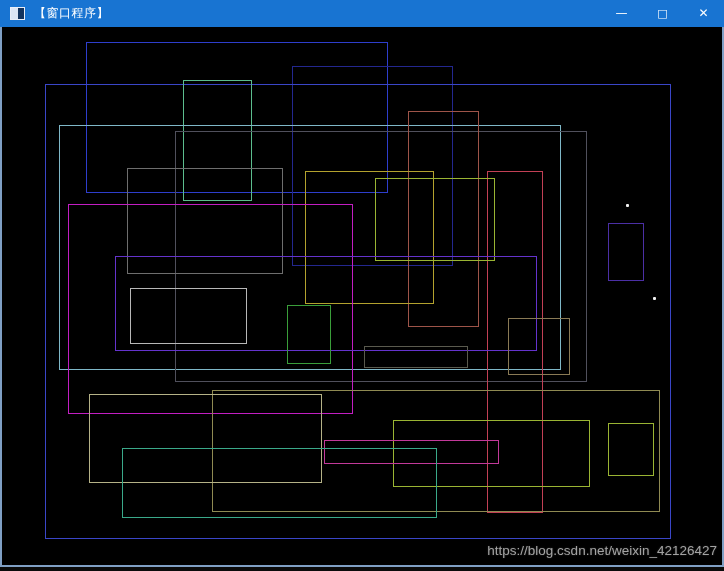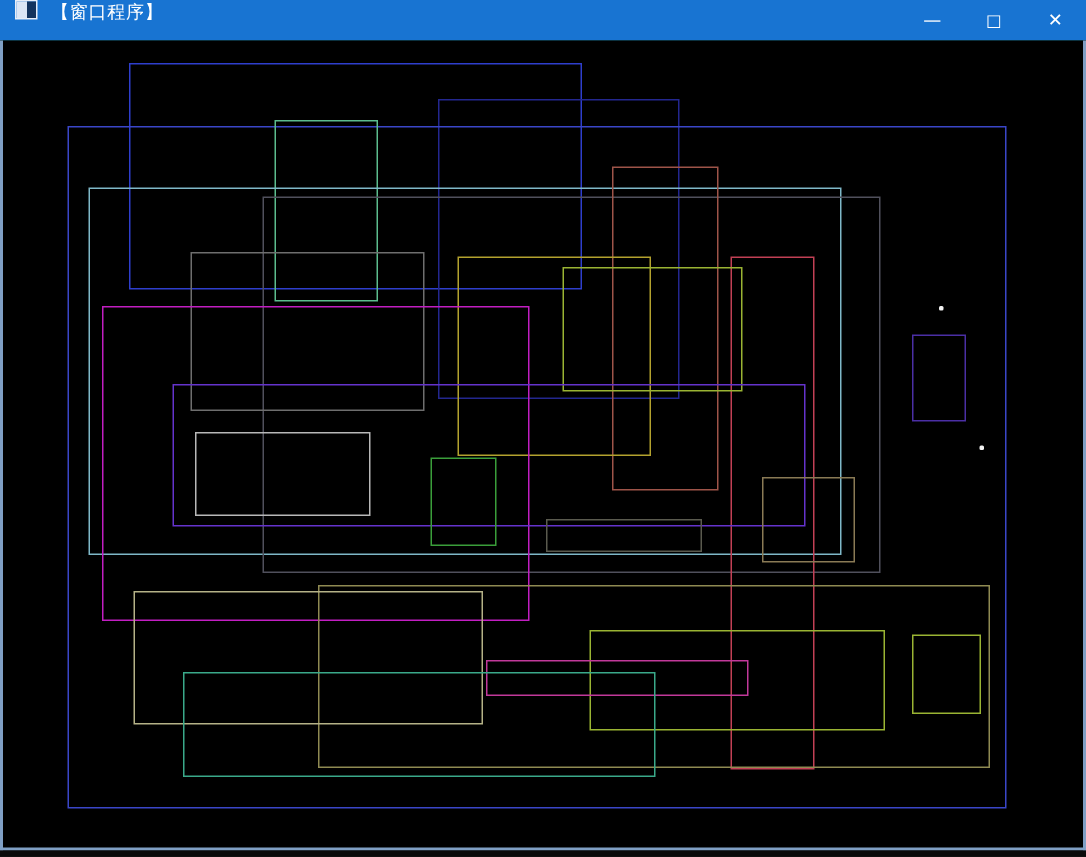--- a/index.html
+++ b/index.html
@@ -6,21 +6,21 @@
   .window{
     position:relative;
     width:724px;height:571px;
     background:#000;
     font-family:"Liberation Sans", sans-serif;
     overflow:hidden;
   }
   
   .titlebar{
     position:absolute;left:0;top:0;right:0;height:27px;
-    display:flex;align-items:flex-start;
+    display:flex;align-items:center;
     border-bottom:2px solid #14532d;
   }
   .app-icon{
     width:13px;height:11px;
     margin-left:10px;
     border:1px solid #e8eef8;
     display:inline-flex;
     flex:none;
   }
   .app-icon .ic-left{width:55%;height:100%;background:#dce6f5;}
@@ -115,15 +115,16 @@
       <div class="rect" style="left: 212px; top: 390px; width: 448px; height: 122px; border-color: rgb(143, 138, 82);"></div>
       <div class="rect" style="left: 89px; top: 394px; width: 233px; height: 89px; border-color: rgb(181, 178, 135);"></div>
       <div class="rect" style="left: 393px; top: 420px; width: 197px; height: 67px; border-color: rgb(154, 180, 51);"></div>
       <div class="rect" style="left: 608px; top: 423px; width: 46px; height: 53px; border-color: rgb(154, 180, 51);"></div>
       <div class="rect" style="left: 324px; top: 440px; width: 175px; height: 24px; border-color: rgb(194, 57, 154);"></div>
       <div class="rect" style="left: 122px; top: 448px; width: 315px; height: 70px; border-color: rgb(58, 169, 138);"></div>
       <div class="speck" style="left: 626px; top: 204px;"></div>
       <div class="speck" style="left: 653px; top: 297px;"></div>
     </div>
 
+  <div class="watermark">https://blog.csdn.net/weixin_42126427</div>
 
   <div class="bottom-shadow"></div>
 </div>
 
 </body></html>

